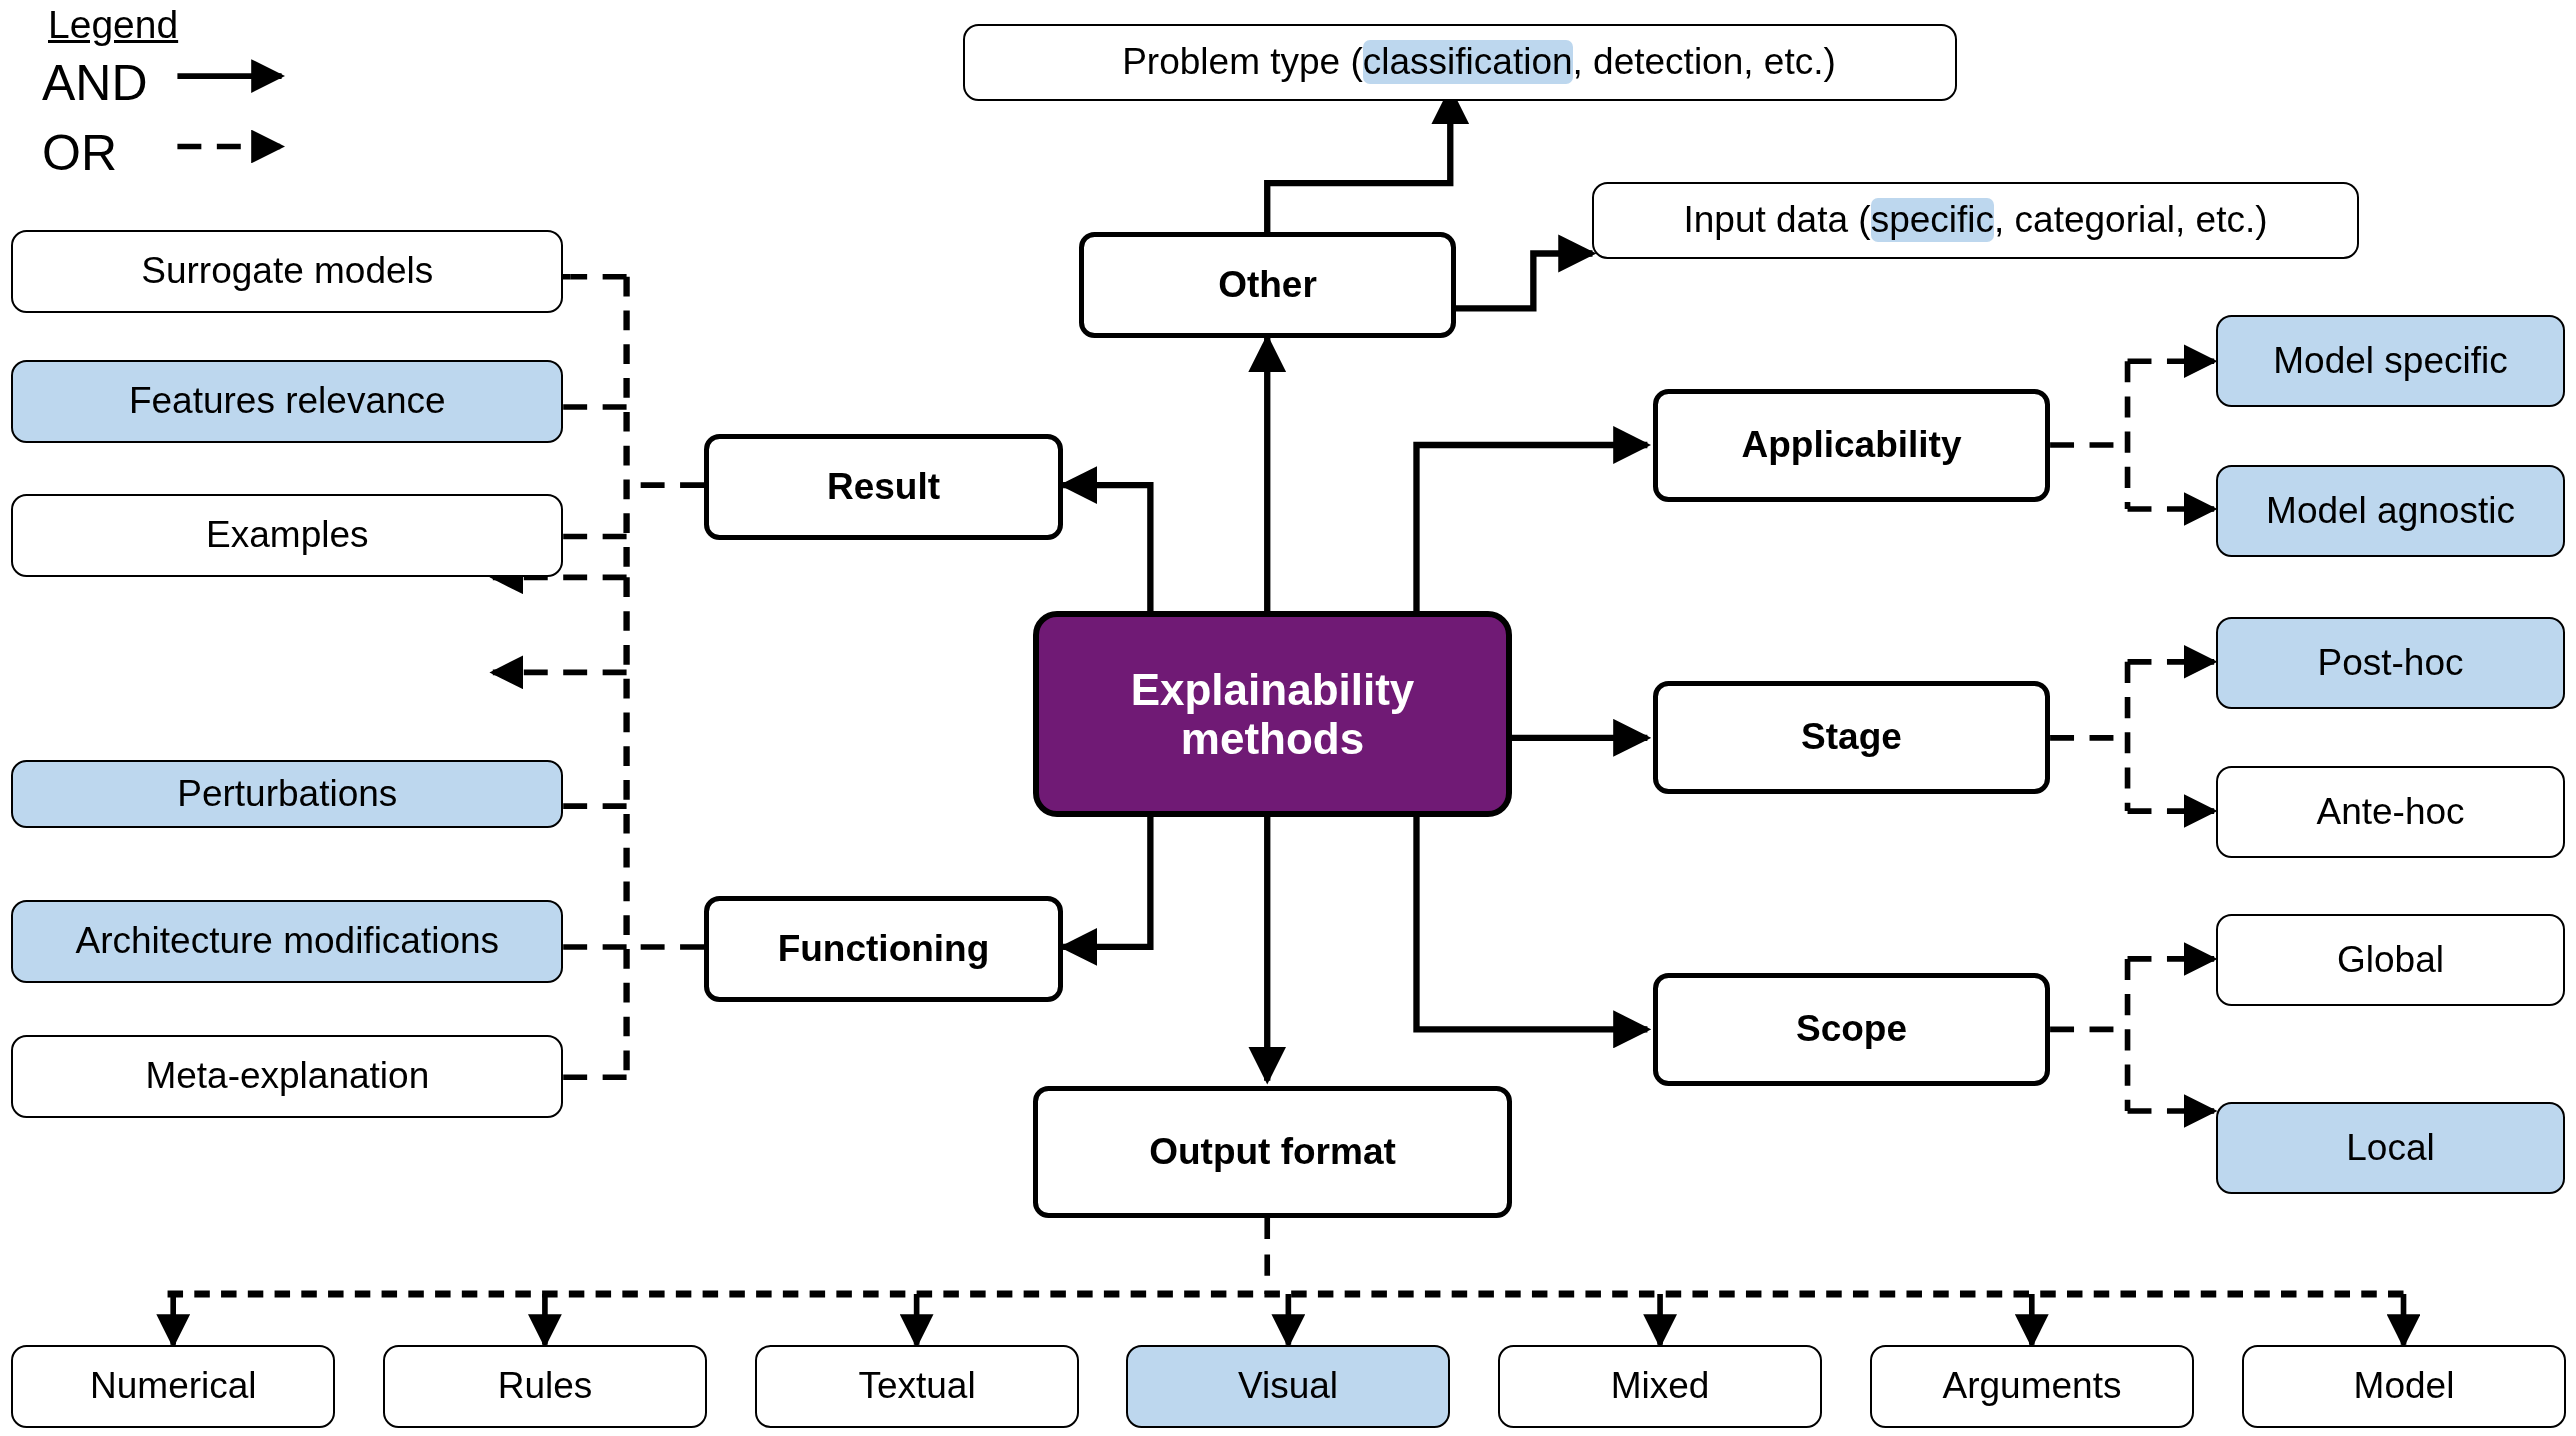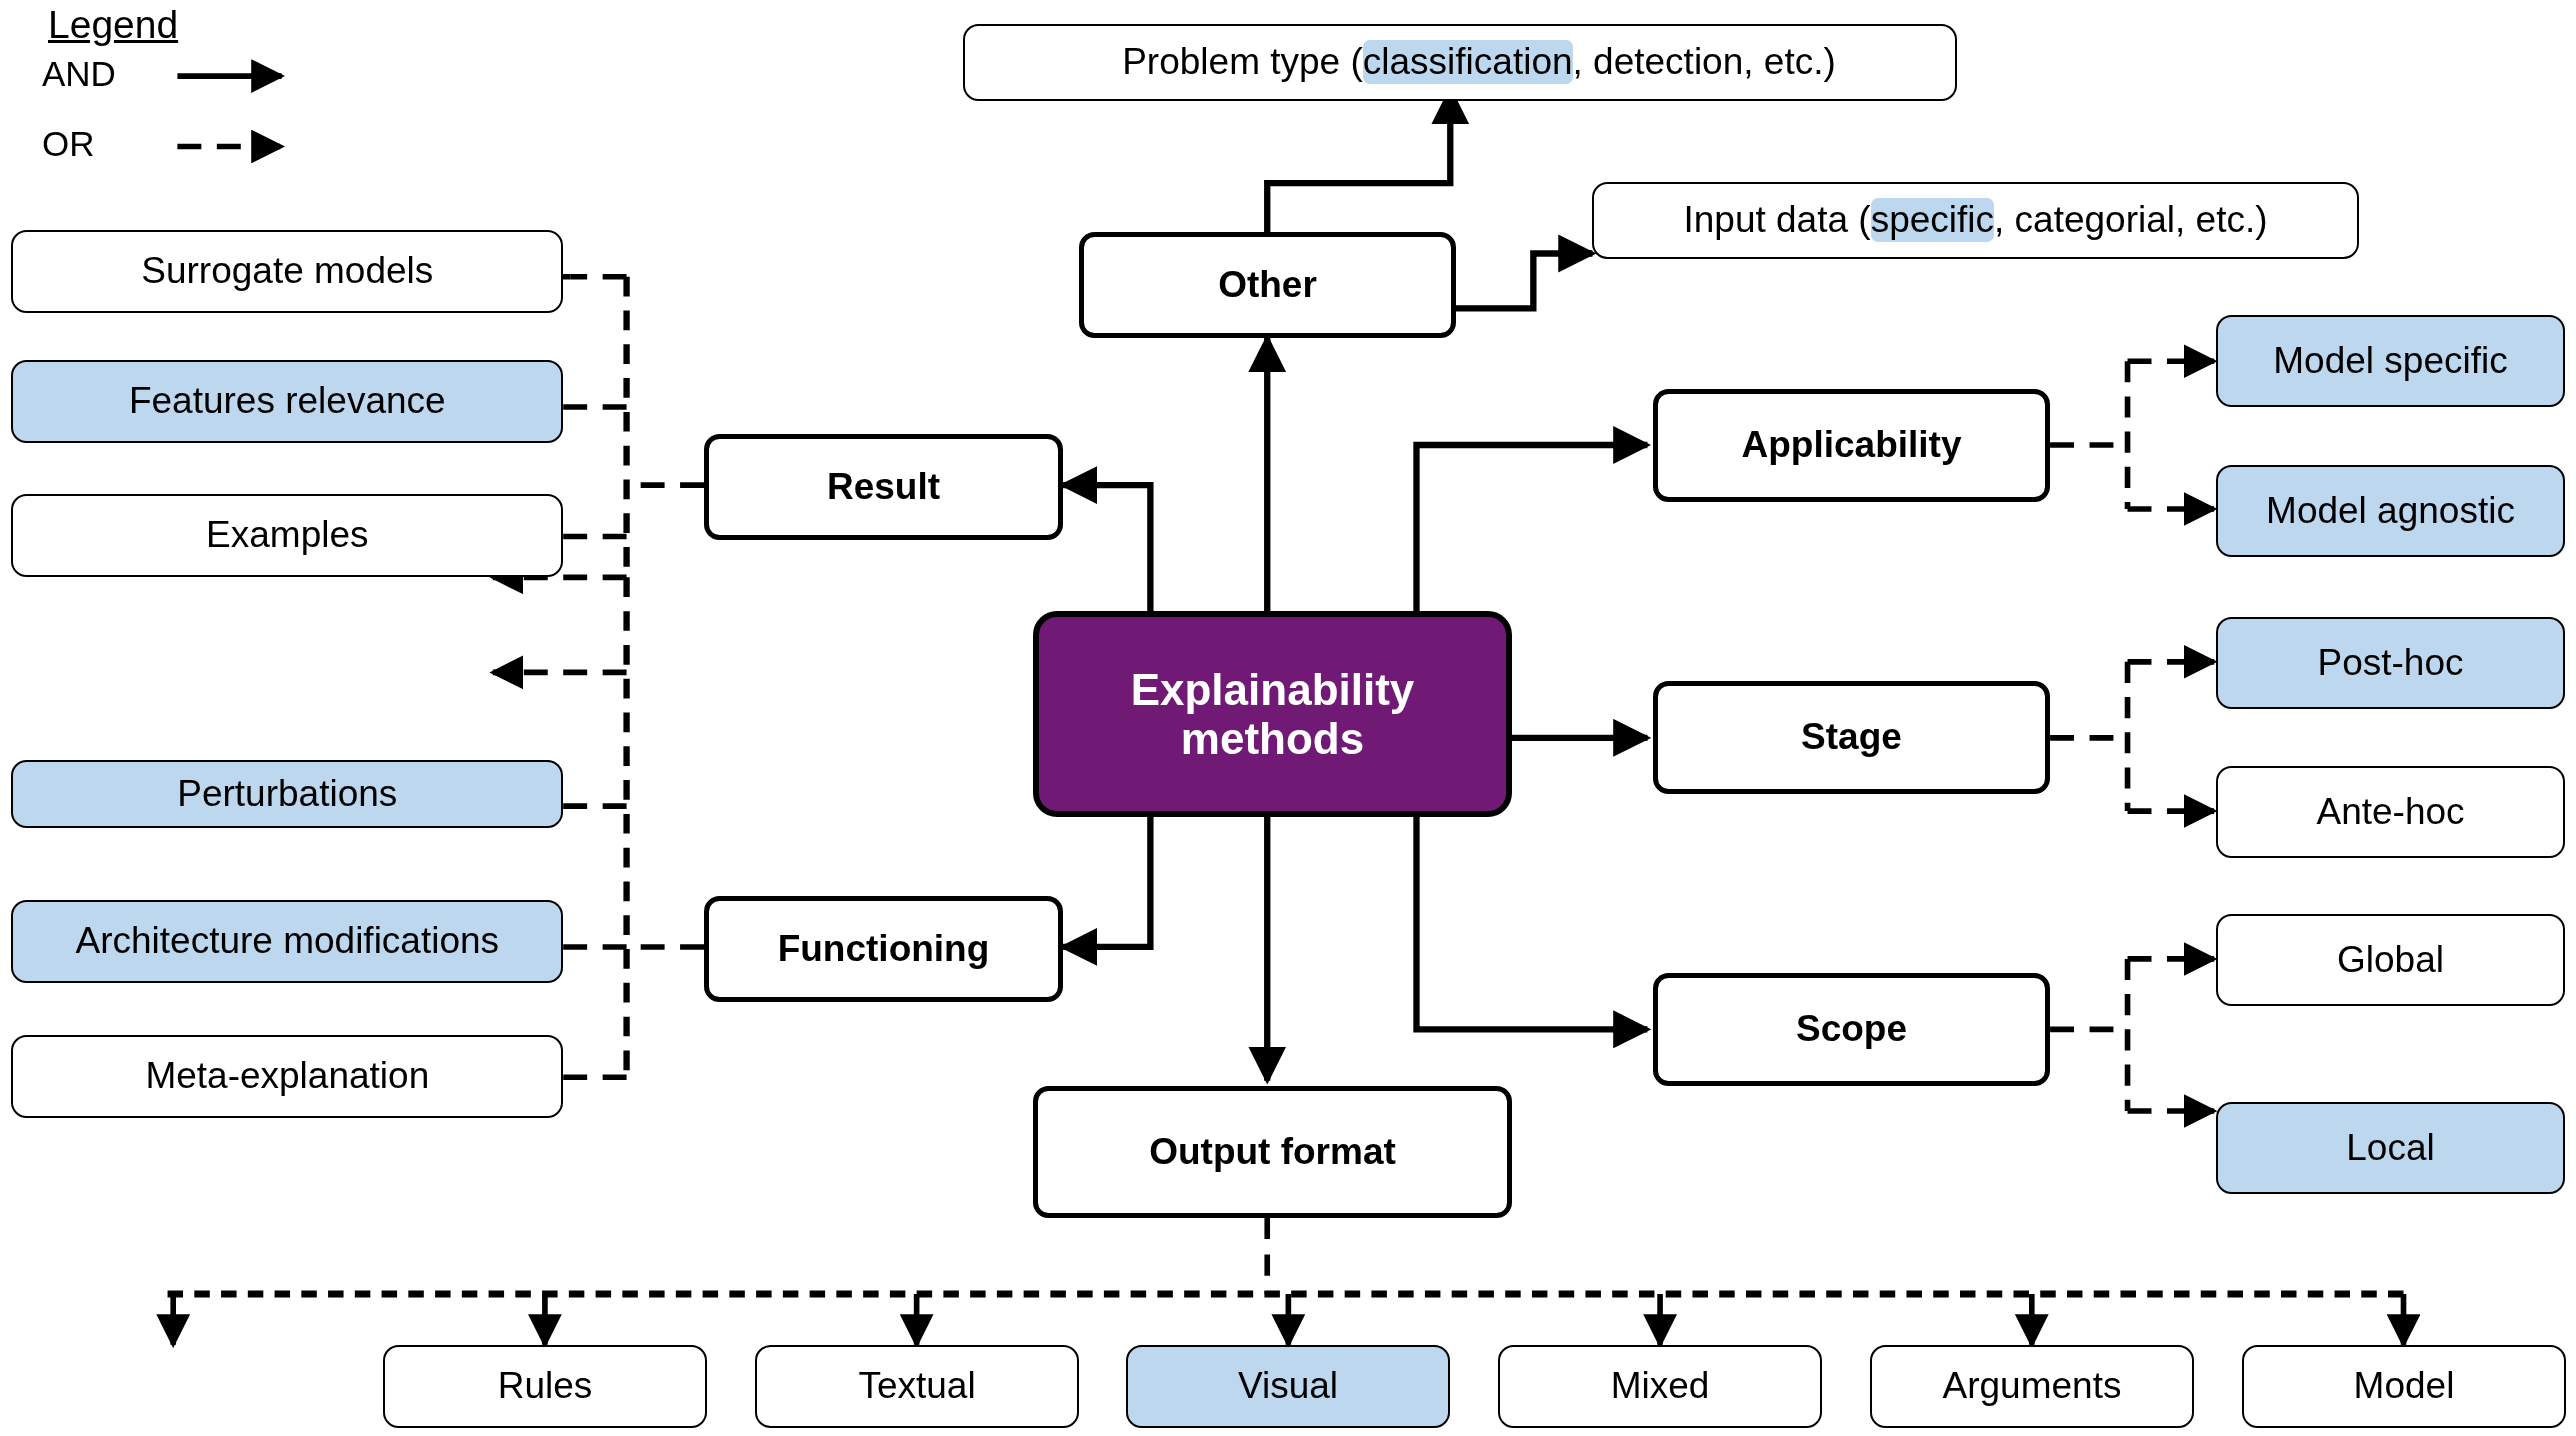--- a/index.html
+++ b/index.html
@@ -50,21 +50,21 @@
   .node.thin { border-width: 2.8px; }
   .hl { background: #BDD7EE; border-radius: 7px; padding: 1.4px 0; }
   .legend-title {
     position: absolute;
     font-size: 39px;
     text-decoration: underline;
     color: #000;
   }
   .legend-label {
     position: absolute;
-    font-size: 35px;
+    font-size: 50px;
     color: #000;
   }
 </style>
 </head>
 <body>
 
 <div id="root">
 
   <svg class="layer" viewBox="0 0 3659 2041">
     <defs>
@@ -255,20 +255,23 @@
     <span>Ante-hoc</span>
   </div>
 
   <div class="node thin" style="left:2216px; top:914px; width:349px; height:92px;">
     <span>Global</span>
   </div>
   <div class="node thin blue" style="left:2216px; top:1102px; width:349px; height:92px;">
     <span>Local</span>
   </div>
 
+  <div class="node thin" style="left:11.3px; top:1345px; width:324px; height:83px;">
+    <span>Numerical</span>
+  </div>
   <div class="node thin" style="left:383px; top:1345px; width:324px; height:83px;">
     <span>Rules</span>
   </div>
   <div class="node thin" style="left:755px; top:1345px; width:324px; height:83px;">
     <span>Textual</span>
   </div>
   <div class="node thin blue" style="left:1126px; top:1345px; width:324px; height:83px;">
     <span>Visual</span>
   </div>
   <div class="node thin" style="left:1498px; top:1345px; width:324px; height:83px;">

